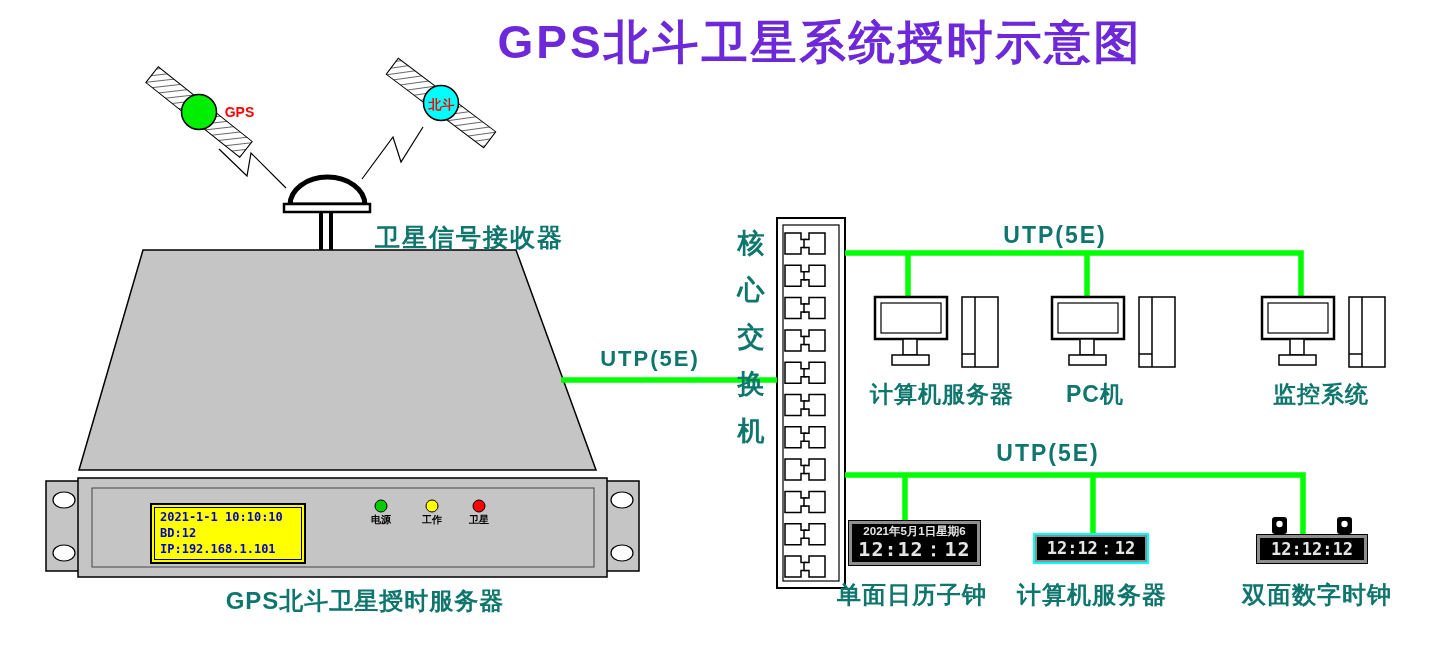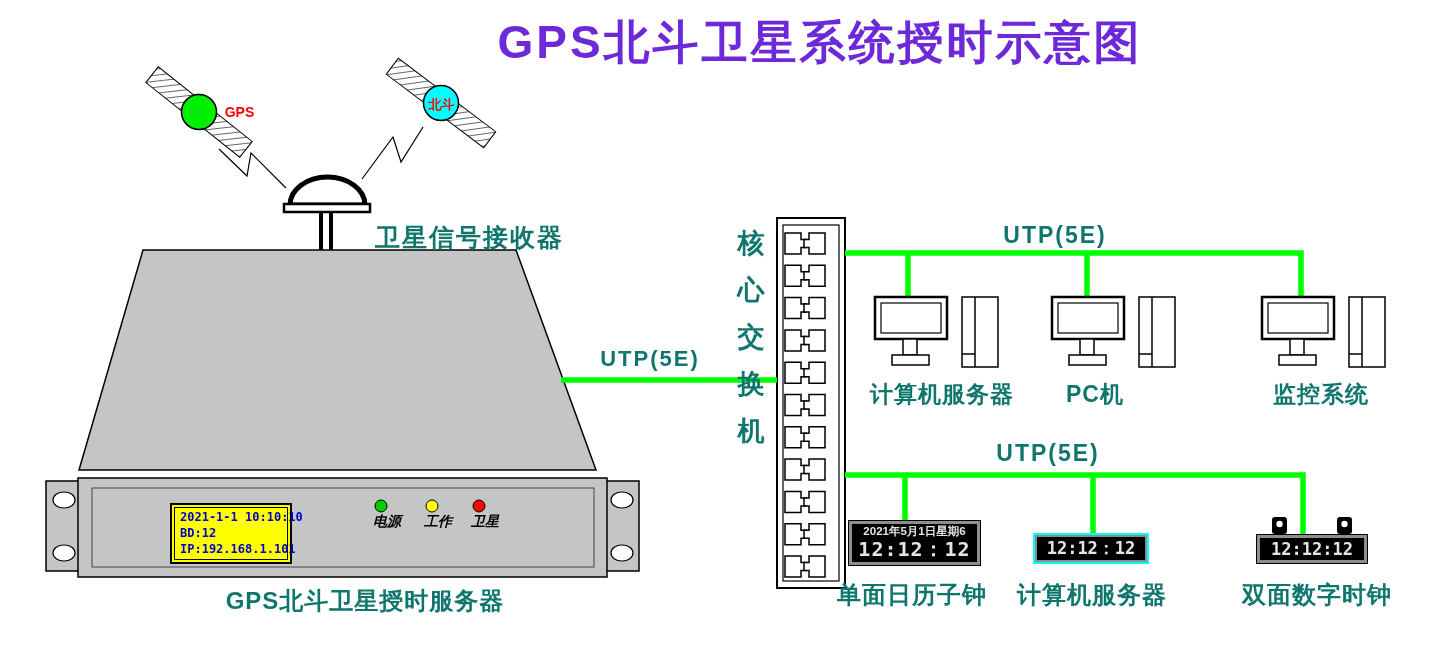--- a/index.html
+++ b/index.html
@@ -11,27 +11,27 @@
   #title{left:490px;top:12px;width:660px;font-size:46px;letter-spacing:3px;color:#6d28d9;}
   #receiver-label{left:375px;top:221px;font-size:25px;letter-spacing:2px;}
   #server-label{left:215px;top:585px;width:300px;font-size:24px;letter-spacing:1px;}
   #utp-server{left:595px;top:346px;width:110px;font-size:22px;letter-spacing:2px;}
   #utp-top{left:995px;top:222px;width:120px;font-size:23px;letter-spacing:2px;}
   #utp-bottom{left:988px;top:440px;width:120px;font-size:23px;letter-spacing:2px;}
   #switch-label{left:736px;top:220px;width:30px;font-size:27px;line-height:47px;word-break:break-all;white-space:normal;}
   .pc-lbl{top:379px;width:160px;font-size:23px;letter-spacing:1px;}
   .clk-lbl{top:579px;width:160px;font-size:24px;letter-spacing:1px;}
   
-  #lcd{position:absolute;left:170px;top:503px;width:122px;height:61px;border:2px solid #000;
+  #lcd{position:absolute;left:150px;top:503px;width:156px;height:61px;border:2px solid #000;
        background:#FFFF00;box-sizing:border-box;z-index:3;}
   #lcd .face{position:absolute;left:2px;top:2px;right:2px;bottom:2px;border:1px solid #000;
        background:#FFFF00;color:#0000CC;font-family:"DejaVu Sans Mono",monospace;
        font-size:12px;font-weight:bold;line-height:16px;padding:1px 0 0 5px;white-space:nowrap;}
-  .led-lbl{position:absolute;top:513px;width:40px;font-size:14px;font-weight:bold;color:#000;
-       text-align:right;z-index:3;font-style:italic;}
+  .led-lbl{position:absolute;top:513px;width:40px;font-size:10px;font-weight:bold;color:#000;
+       text-align:center;z-index:3;}
   
   .clock{position:absolute;box-sizing:border-box;background:#8E8E8E;z-index:3;}
   .clock .screen{position:absolute;background:#000;color:#e5e5e5;text-align:center;
        font-family:"DejaVu Sans Mono",monospace;font-weight:bold;overflow:hidden;}
   #clock1{left:848px;top:520px;width:133px;height:46px;border:1px solid #000;}
   #clock1 .screen{left:3px;top:3px;right:3px;bottom:3px;}
   #clock1 .date{font-size:11.5px;line-height:13px;margin-top:1px;font-family:"Liberation Sans",sans-serif;}
   #clock1 .time{font-size:20px;line-height:22px;letter-spacing:1px;}
   #clock2{left:1033px;top:533px;width:116px;height:31px;border:2px solid #00FFFF;}
   #clock2 .screen{left:2px;top:2px;right:2px;bottom:2px;font-size:17px;line-height:23px;}

